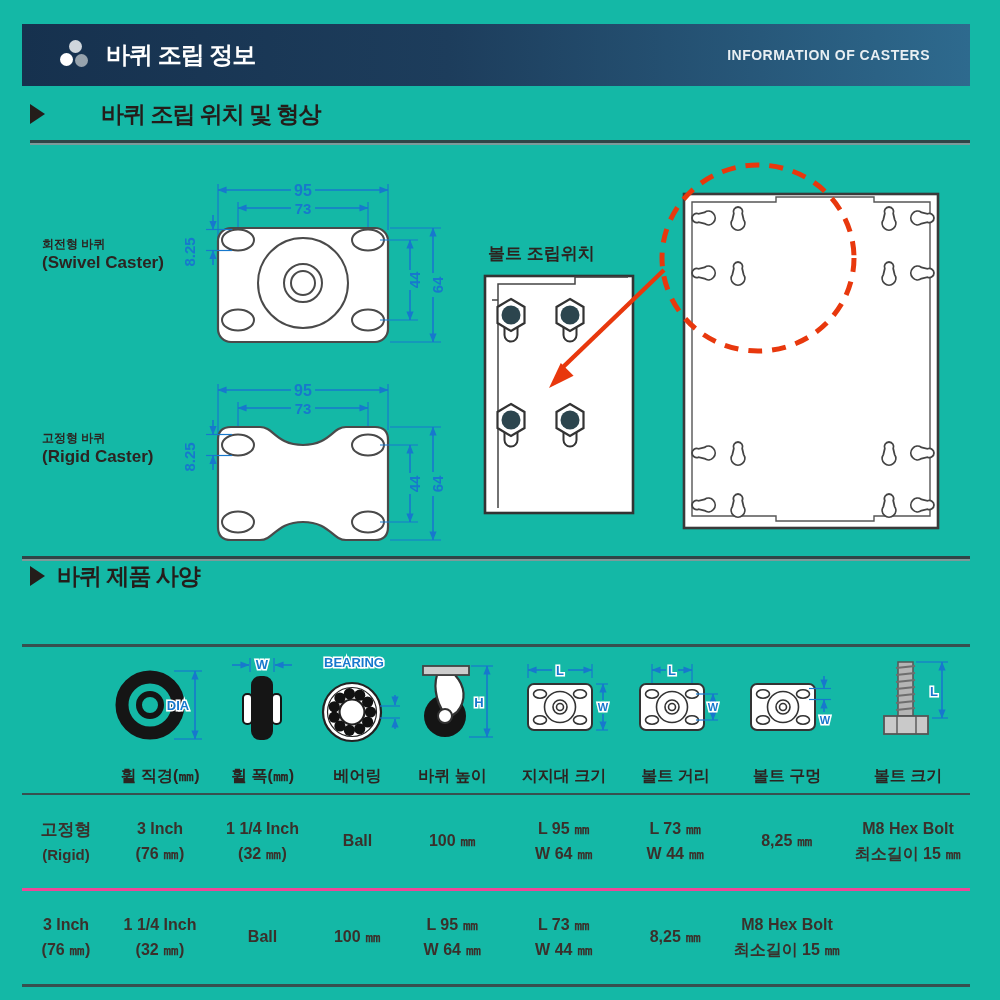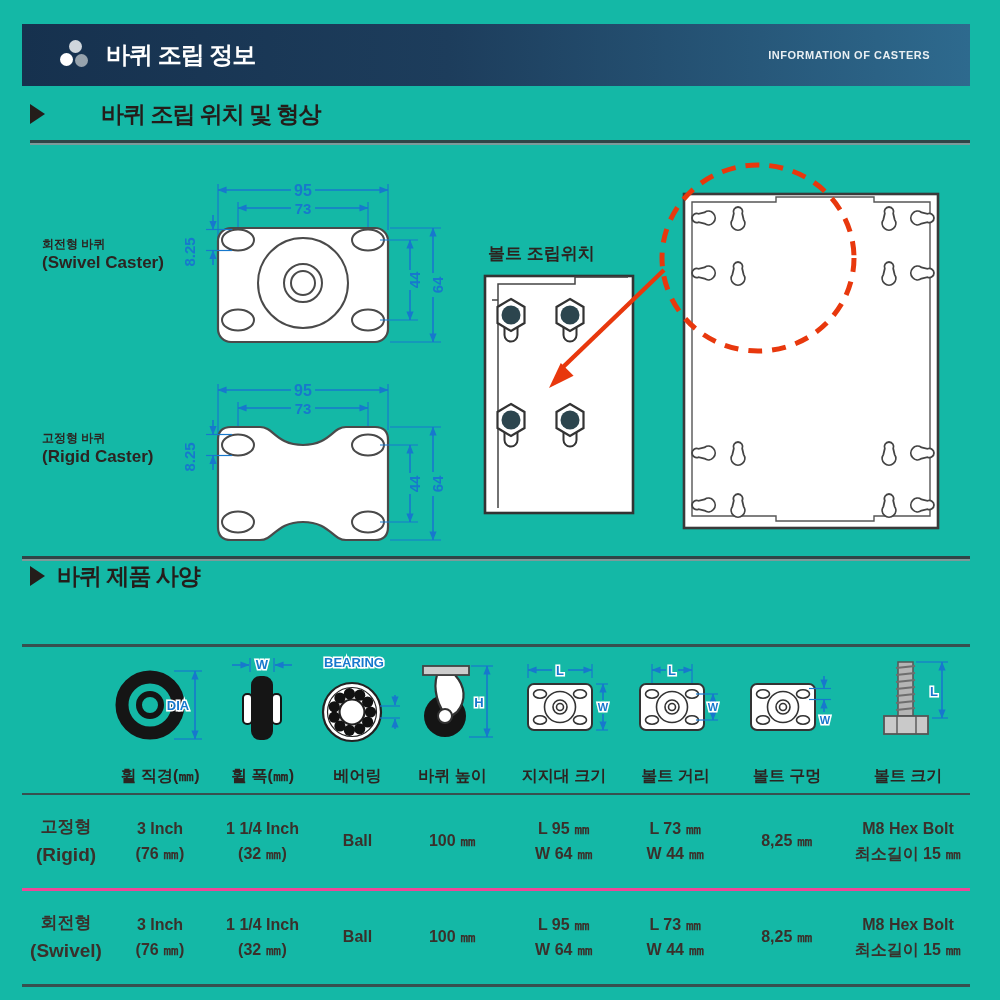--- a/index.html
+++ b/index.html
@@ -11,21 +11,21 @@
   .header-bar{left:22px;top:24px;width:948px;height:62px;
     background:linear-gradient(90deg,#16314e 0%,#1d3d5c 45%,#2e6a8e 100%);
     display:flex;align-items:center;}
   .dots{position:relative;width:30px;height:30px;margin-left:38px;flex:0 0 auto;}
   .dots i{position:absolute;border-radius:50%;width:13px;height:13px;}
   .dots .d1{left:9px;top:0;background:#cfd6dc;}
   .dots .d2{left:0;top:13px;background:#ffffff;}
   .dots .d3{left:15px;top:14px;background:#97a3ad;}
   .header-title{color:#fff;font-size:24px;font-weight:bold;margin-left:16px;letter-spacing:-1px;}
   .header-sub{position:absolute;right:40px;top:50%;transform:translateY(-50%);
-    color:#e9eff3;font-size:11px;font-weight:bold;letter-spacing:.5px;margin-left:48px;}
+    color:#e9eff3;font-size:14px;font-weight:bold;letter-spacing:.5px;margin-left:48px;}
 
   
   .sec-head{display:flex;align-items:center;left:30px;height:28px;}
   .tri{width:0;height:0;border-left:15px solid #241d1a;border-top:10px solid transparent;
        border-bottom:10px solid transparent;margin-right:12px;}
   .sec-title{font-size:23px;font-weight:bold;color:#241d1a;letter-spacing:-1px;}
   .divider{height:2px;background:#7d9a9a;border-top:3px solid #2f4547;}
 
   
   .draw-label{font-weight:bold;color:#2c2421;line-height:1.35;}
@@ -48,21 +48,21 @@
   .spec-table{left:22px;top:644px;width:948px;border-top:3px solid #37504f;border-bottom:3px solid #37504f;}
   .trow{display:grid;grid-template-columns:88px 100px 105px 85px 105px 118px 105px 118px 124px;}
   .spec-head-row{height:146px;border-bottom:2px solid #37504f;}
   .hcell{display:flex;flex-direction:column;align-items:center;justify-content:flex-end;padding-bottom:6px;}
   .hcell .lbl{font-size:16px;font-weight:bold;color:#2c2421;margin-top:8px;white-space:nowrap;text-align:right;}
   .spec-row{height:93px;}
   .spec-row.first{border-bottom:3px solid #ec4899;}
   .vcell{display:flex;flex-direction:column;align-items:center;justify-content:center;
          font-size:16px;font-weight:bold;color:#3a302b;line-height:1.55;text-align:center;}
   .vcell .ko{font-size:17px;}
-  .vcell .en{font-size:19px;}
+  .vcell .en{font-size:15px;}
 </style>
 </head>
 <body>
 
 <div class="page">
 
   <svg width="0" height="0" class="abs">
     <defs>
       <marker id="ab" viewBox="0 0 10 8" markerWidth="9" markerHeight="7.2" refX="9.5" refY="4" orient="auto-start-reverse" markerUnits="userSpaceOnUse">
         <path d="M0,0 L10,4 L0,8 Z" fill="#1778cd"></path>
@@ -432,24 +432,20 @@
         <div>8,25 ㎜</div>
       </div>
       <div class="vcell">
         <div>M8 Hex Bolt</div>
         <div>최소길이 15 ㎜</div>
       </div>
     </div>
 
     <div class="trow spec-row">
       <div class="vcell">
-        <div class="ko">회전형</div>
-        <div class="en">(Swivel)</div>
-      </div>
-      <div class="vcell">
         <div>3 Inch</div>
         <div>(76 ㎜)</div>
       </div>
       <div class="vcell">
         <div>1 1/4 Inch</div>
         <div>(32 ㎜)</div>
       </div>
       <div class="vcell">
         <div>Ball</div>
       </div>

